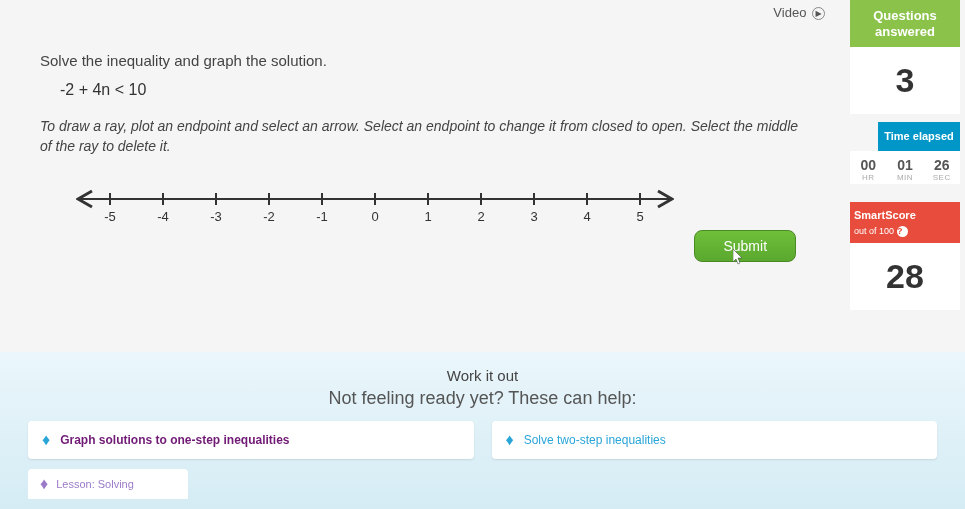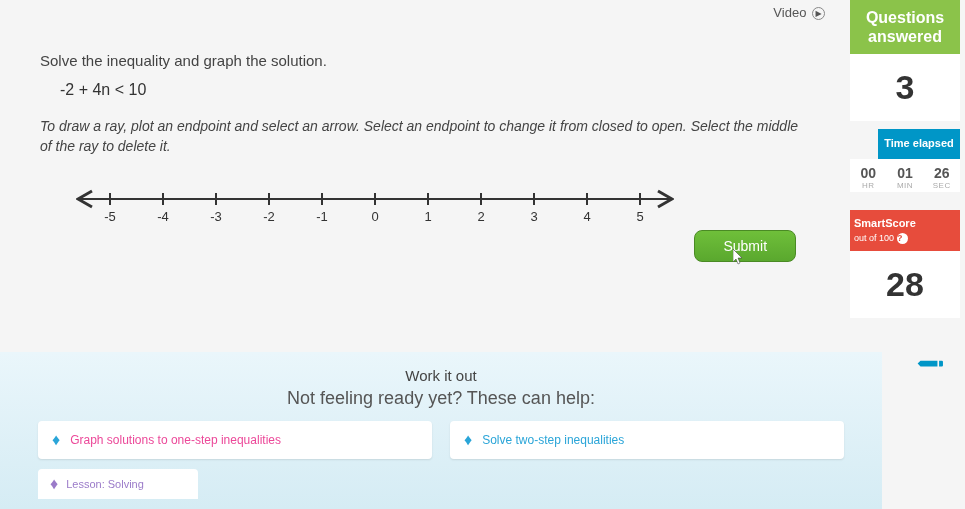--- a/index.html
+++ b/index.html
@@ -8,41 +8,41 @@
   .video-link { position: absolute; right: 140px; top: 5px; color: #555; font-size: 13px; }
   .play-icon { display: inline-block; width: 13px; height: 13px; border: 1px solid #888; border-radius: 50%; vertical-align: middle; text-align: center; line-height: 11px; font-size: 8px; margin-left: 2px; }
   .prompt { color: #444; font-size: 15px; margin-top: 30px; margin-bottom: 12px; }
   .inequality { font-family: Arial, sans-serif; color: #333; font-size: 16px; margin-left: 20px; margin-bottom: 18px; }
   .instructions { font-style: italic; color: #444; font-size: 14px; line-height: 1.4; margin-bottom: 15px; max-width: 760px; }
   .numberline { margin: 10px 0 20px 30px; }
   .submit-btn { background: linear-gradient(#6fbf3a, #5aa82e); color: #fff; border: 1px solid #4a8a24; border-radius: 8px; padding: 7px 28px; font-size: 14px; cursor: pointer; position: relative; }
   .cursor { position: absolute; left: 38px; top: 18px; font-size: 14px; color: #fff; }
   
   .sidebar { position: absolute; right: 5px; top: 0; width: 110px; }
-  .q-answered { background: #8bc34a; color: #fff; text-align: center; font-size: 16px; font-weight: bold; padding: 8px 4px; line-height: 1.2; }
+  .q-answered { background: #8bc34a; color: #fff; text-align: center; font-size: 13px; font-weight: bold; padding: 8px 4px; line-height: 1.2; }
   .q-count { background: #fff; color: #333; text-align: center; font-size: 34px; font-weight: bold; padding: 14px 0; }
   .time-label { background: #0096c7; color: #fff; text-align: center; font-size: 11px; font-weight: bold; padding: 8px 4px; line-height: 1.2; margin-top: 8px; margin-left: 28px; }
   .time-grid { display: flex; background: #fff; }
   .time-cell { flex: 1; text-align: center; padding: 6px 2px 2px; }
   .time-val { font-size: 14px; color: #555; font-weight: bold; }
   .time-unit { font-size: 8px; color: #aaa; letter-spacing: 0.5px; }
   .smart-label { background: #e74c3c; color: #fff; text-align: left; font-size: 11px; font-weight: bold; padding: 6px 4px; line-height: 1.3; margin-top: 18px; }
   .smart-sub { font-size: 9px; font-weight: normal; }
   .smart-q { display: inline-block; width: 11px; height: 11px; background: #fff; color: #e74c3c; border-radius: 50%; font-size: 9px; line-height: 11px; margin-left: 3px; }
   .smart-score { background: #fff; color: #333; text-align: center; font-size: 34px; font-weight: bold; padding: 14px 0; }
   .pencil { position: absolute; right: 22px; top: 350px; color: #0096c7; transform: rotate(45deg); }
   
-  .workout { position: absolute; bottom: 0; left: 0; width: 882px; background: linear-gradient(#eaf6fb, #d5ecf4); padding: 15px 38px 10px; }
+  .workout { position: absolute; bottom: 0; left: 0; width: 965px; background: linear-gradient(#eaf6fb, #d5ecf4); padding: 15px 28px 10px; }
   .workout-title { text-align: center; color: #444; font-size: 15px; margin-bottom: 4px; }
   .workout-sub { text-align: center; color: #555; font-size: 18px; margin-bottom: 12px; }
   .help-row { display: flex; gap: 18px; }
   .help-card { flex: 1; background: #fff; border-radius: 4px; padding: 10px 14px; display: flex; align-items: center; gap: 10px; box-shadow: 0 1px 2px rgba(0,0,0,0.1); }
   .gem { color: #2aa5d8; font-size: 16px; }
   .help-text { color: #2aa5d8; font-size: 12px; }
-  .help-text.faded { color: #ec4899; }
+  .help-text.faded { color: #701a75; font-weight: bold; }
   .lesson-stub { margin-top: 10px; width: 160px; background: #fff; border-radius: 4px 4px 0 0; padding: 6px 12px; display: flex; align-items: center; gap: 8px; }
   .gem.purple { color: #9b7bc9; }
   .lesson-text { color: #9b7bc9; font-size: 11px; }
 </style>
 </head>
 <body>
 
 <div class="video-link">
   <span>Video</span>
   <span class="play-icon">▶</span>

